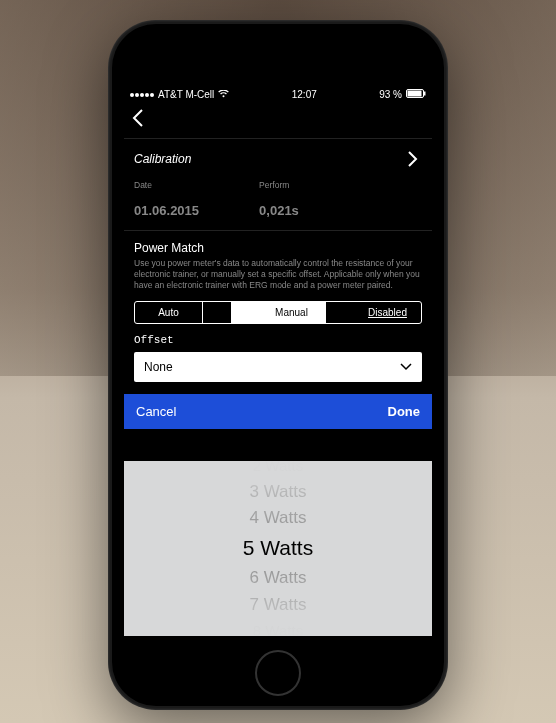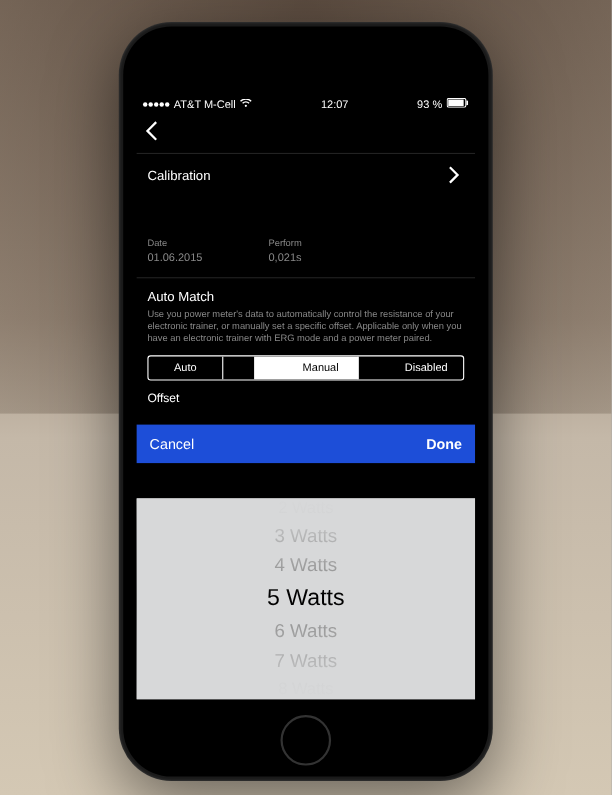--- a/index.html
+++ b/index.html
@@ -113,47 +113,48 @@
     text-transform: uppercase;
   }
   
   .section {
     padding: 10px 10px 12px 10px;
     border-bottom: 1px solid #222;
   }
   .calib-row {
     display: flex;
     align-items: center;
+    font-style: italic;
   }
   .calib-text { flex: 1; }
   .sec-title { font-size: 12px; color: #fff; margin-bottom: 3px; }
   .sec-desc { font-size: 8.5px; color: #888; line-height: 1.3; }
   .chev-right { font-size: 20px; color: #fff; padding: 0 4px; }
   .calib-meta { display: flex; gap: 60px; margin-top: 8px; }
-  .meta-label { font-size: 8.5px; color: #888; margin-top: 35px; }
-  .meta-value { font-size: 10px; color: #888; margin-top: 3px; }
+  .meta-label { font-size: 8.5px; color: #888; }
+  .meta-value { font-size: 13px; color: #888; margin-top: 13px; font-weight: bold; }
   
   .segmented {
     display: flex;
     margin-top: 10px;
     border: 1px solid #fff;
     border-radius: 3px;
     overflow: hidden;
     gap: 28px;
   }
   .seg-item {
     flex: 1;
     text-align: center;
     padding: 5px 0;
     font-size: 10px;
     border-right: 1px solid #fff;
   }
-  .seg-item:last-child { border-right: none; }
+  .seg-item:last-child { border-right: none; text-decoration: underline; }
   .seg-item.active { background: #fff; color: #000; padding-left: 27px; }
-  .field-label { font-size: 11px; color: #fff; margin-top: 10px; margin-bottom: 6px; }
+  .field-label { font-size: 11px; color: #fff; margin-top: 10px; margin-bottom: 6px; font-family: Liberation Mono, monospace; }
   .select {
     background: #fff;
     color: #000;
     padding: 8px 10px;
     border-radius: 2px;
     display: flex;
     justify-content: space-between;
     align-items: center;
     font-size: 12px;
   }
@@ -258,28 +259,36 @@
             <div class="meta-value">01.06.2015</div>
           </div>
           <div>
             <div class="meta-label">Perform</div>
             <div class="meta-value">0,021s</div>
           </div>
         </div>
       </div>
 
       <div class="section" style="border-bottom:none;">
-        <div class="sec-title">Auto Match</div>
+        <div class="sec-title">Power Match</div>
         <div class="sec-desc">Use you power meter's data to automatically control the resistance of your electronic trainer, or manually set a specific offset.  Applicable only when you have an electronic trainer with ERG mode and a power meter paired.</div>
         <div class="segmented">
           <div class="seg-item">Auto</div>
           <div class="seg-item active">Manual</div>
           <div class="seg-item">Disabled</div>
         </div>
         <div class="field-label">Offset</div>
+        <div class="select">
+          <span>None</span>
+          <span>
+            <svg width="12" height="8" viewBox="0 0 12 8">
+                <path d="M1 1l5 5 5-5" stroke="#000" stroke-width="1.5" fill="none"></path>
+              </svg>
+          </span>
+        </div>
       </div>
 
       <div class="picker-header">
         <span>Cancel</span>
         <span style="font-weight:600;">Done</span>
       </div>
 
       <div class="picker-wheel">
         <div class="wheel-item far">2 Watts</div>
         <div class="wheel-item">3 Watts</div>

